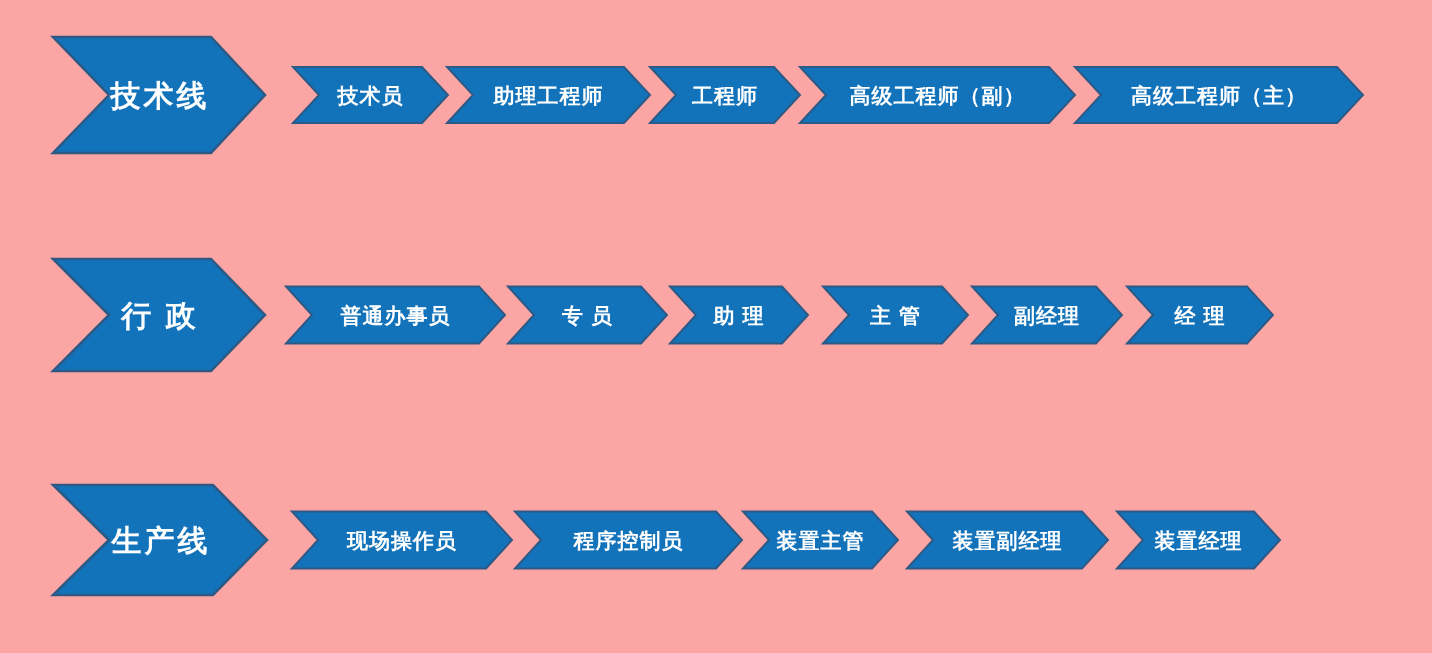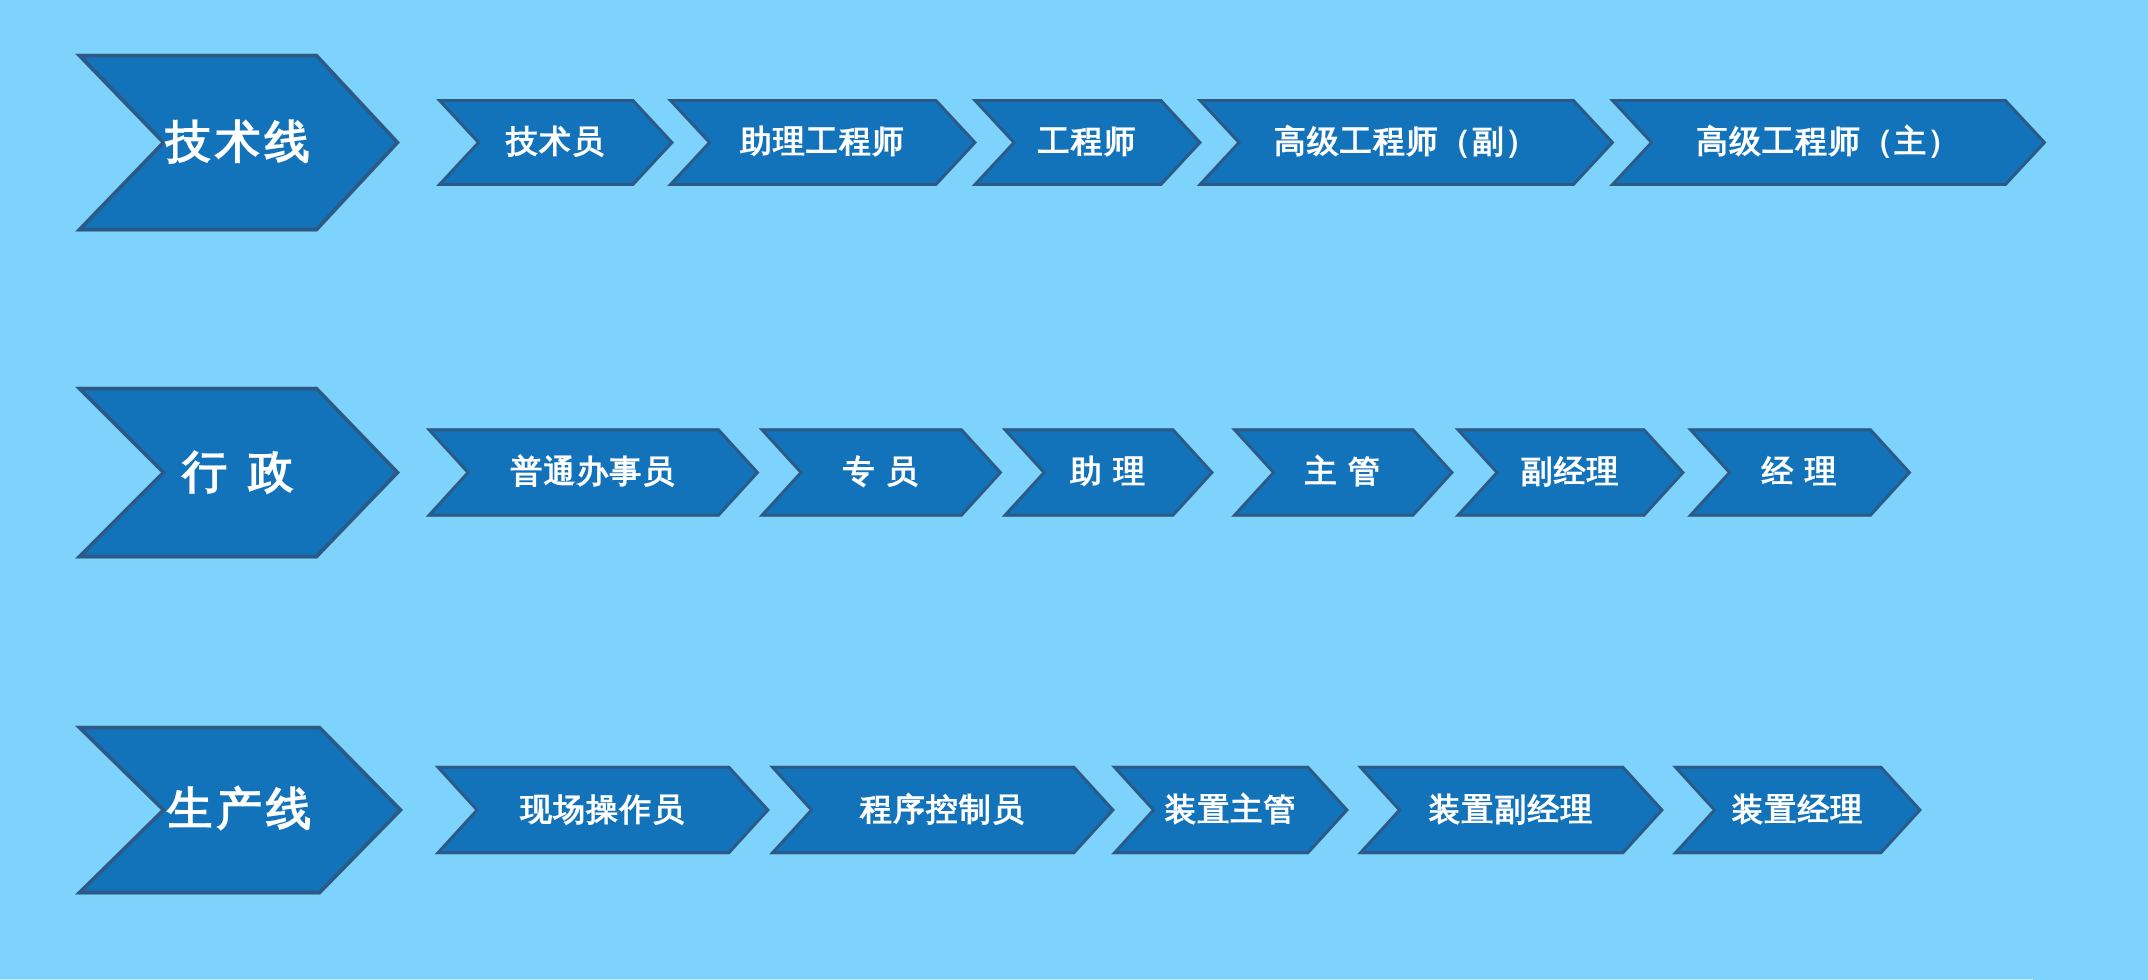--- a/index.html
+++ b/index.html
@@ -5,21 +5,21 @@
   html, body {
     margin: 0;
     padding: 0;
     background: #ffffff;
     font-family: "Liberation Sans", sans-serif;
   }
   .canvas {
     position: relative;
     width: 1432px;
     height: 653px;
-    background: #7dd3fc;
+    background: #fca5a5;
     overflow: hidden;
   }
   svg text {
     font-family: "Liberation Sans", "DejaVu Sans", sans-serif;
     font-weight: bold;
     fill: #ffffff;
   }
   text.track-label { letter-spacing: 3px; }
   text.stage-label { letter-spacing: 1px; }
 </style>

